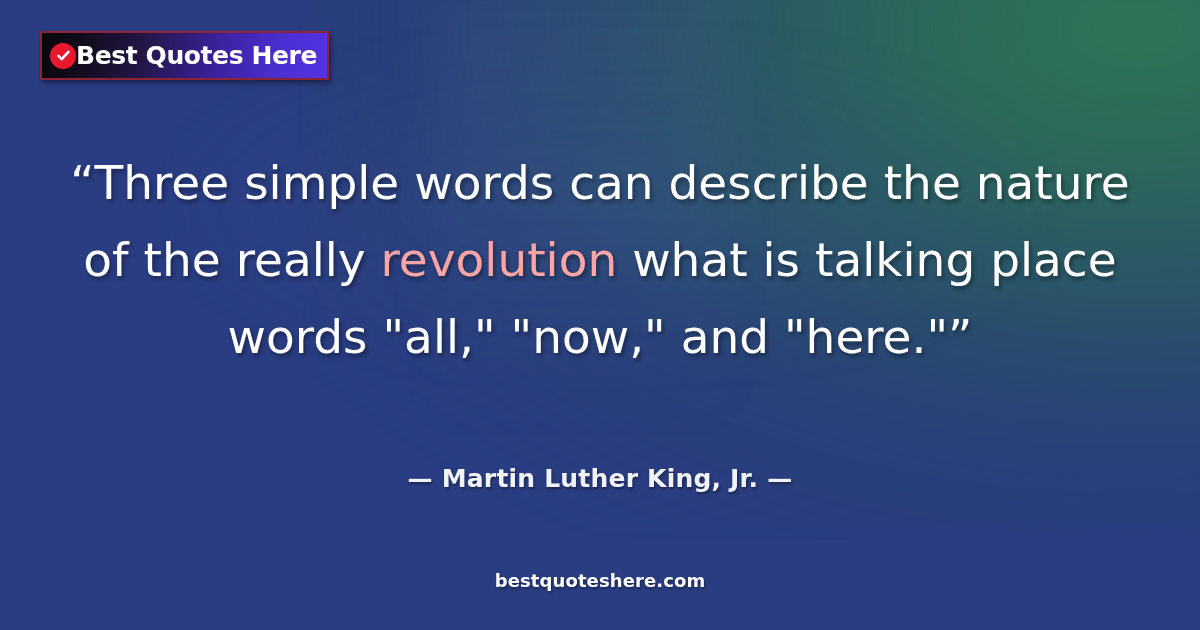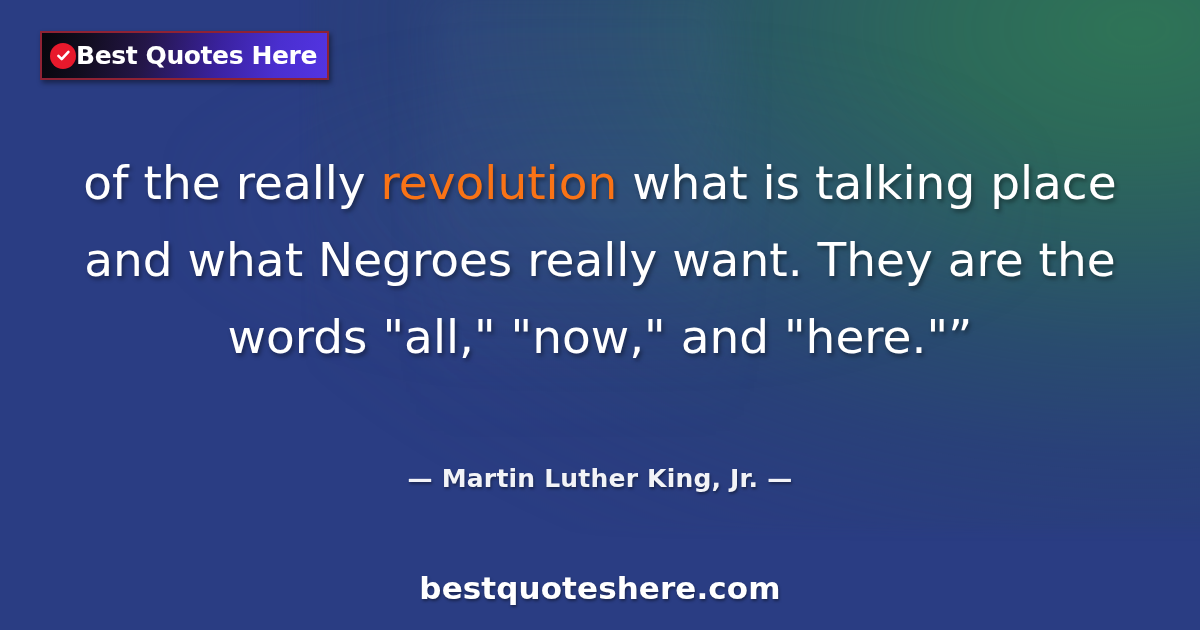--- a/index.html
+++ b/index.html
@@ -131,21 +131,21 @@
     font-weight: 400;
     font-size: 47px;
     line-height: 77px;
     color: #ffffff;
     text-shadow: 2px 3px 4px rgba(0,0,0,0.38);
     white-space: nowrap;
   }
 
   #quote-body .q-line { display: block; }
 
-  .hl { color: #f97316; }
+  .hl { color: #fca5a5; }
 
   
   #attribution {
     position: absolute;
     left: 0;
     top: 464px;
     width: 1200px;
     text-align: center;
     font-family: "DejaVu Sans", sans-serif;
     font-weight: bold;
@@ -158,21 +158,21 @@
 
   
   #site-footer {
     position: absolute;
     left: 0;
     top: 570px;
     width: 1200px;
     text-align: center;
     font-family: "DejaVu Sans", sans-serif;
     font-weight: bold;
-    font-size: 31px;
+    font-size: 18px;
     letter-spacing: 0.1px;
     color: #ffffff;
     text-shadow: 1px 2px 3px rgba(0,0,0,0.40);
     white-space: nowrap;
   }
 </style>
 </head>
 <body>
 
 <div id="quote-card">
@@ -186,24 +186,24 @@
     <span class="check-icon">
       <svg width="17" height="17" viewBox="0 0 17 17" aria-hidden="true">
         <path d="M3.4 8.9 L6.7 12.1 L13.4 4.9" fill="none" stroke="#ffffff" stroke-width="2.6" stroke-linecap="round" stroke-linejoin="round"></path>
       </svg>
     </span>
     <span id="brand-label">Best Quotes Here</span>
   </div>
 
   <div id="quote-body">
     <span class="q-line">
+      <span>“Three simple words can describe the nature</span>
+    </span>
+    <span class="q-line">
       <span>of the really </span><span class="hl">revolution</span><span> what is talking place</span>
-    </span>
-    <span class="q-line">
-      <span>and what Negroes really want. They are the</span>
     </span>
     <span class="q-line">
       <span>words "all," "now," and "here."”</span>
     </span>
   </div>
 
   <div id="attribution">— Martin Luther King, Jr. —</div>
 
   <div id="site-footer">bestquoteshere.com</div>
 

